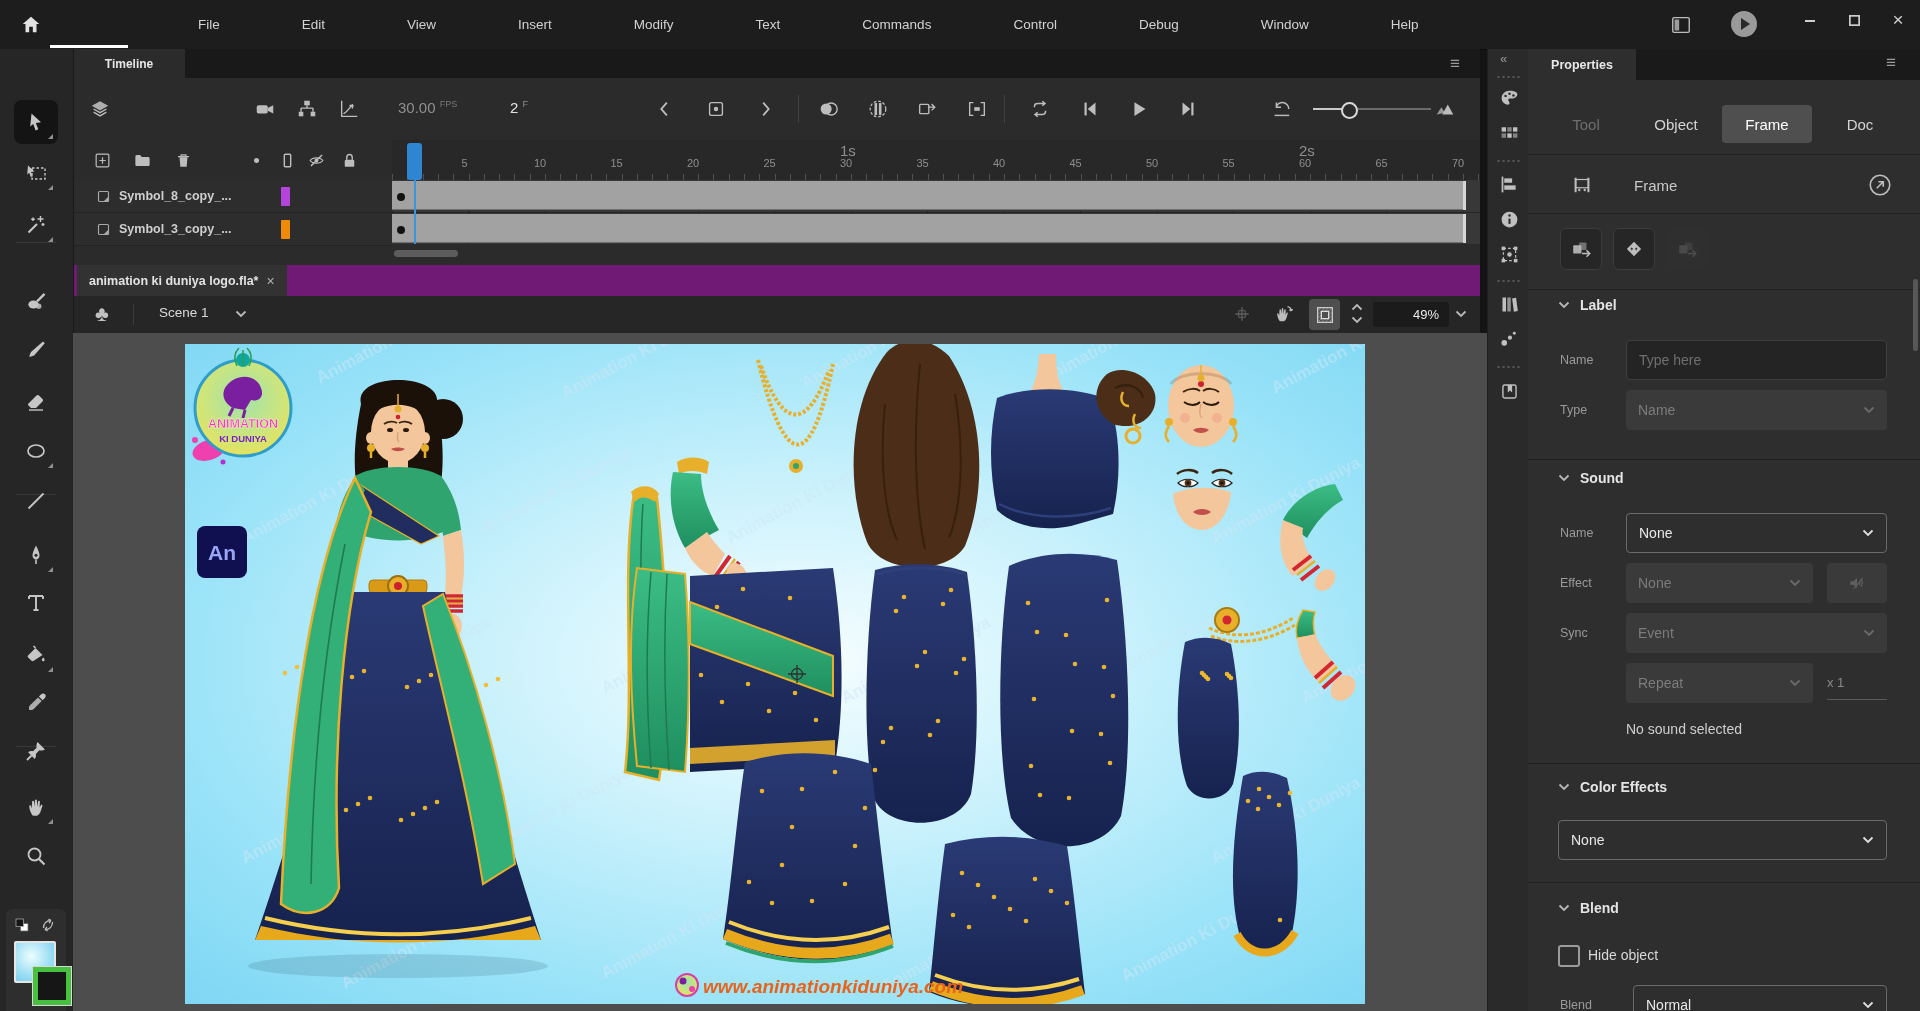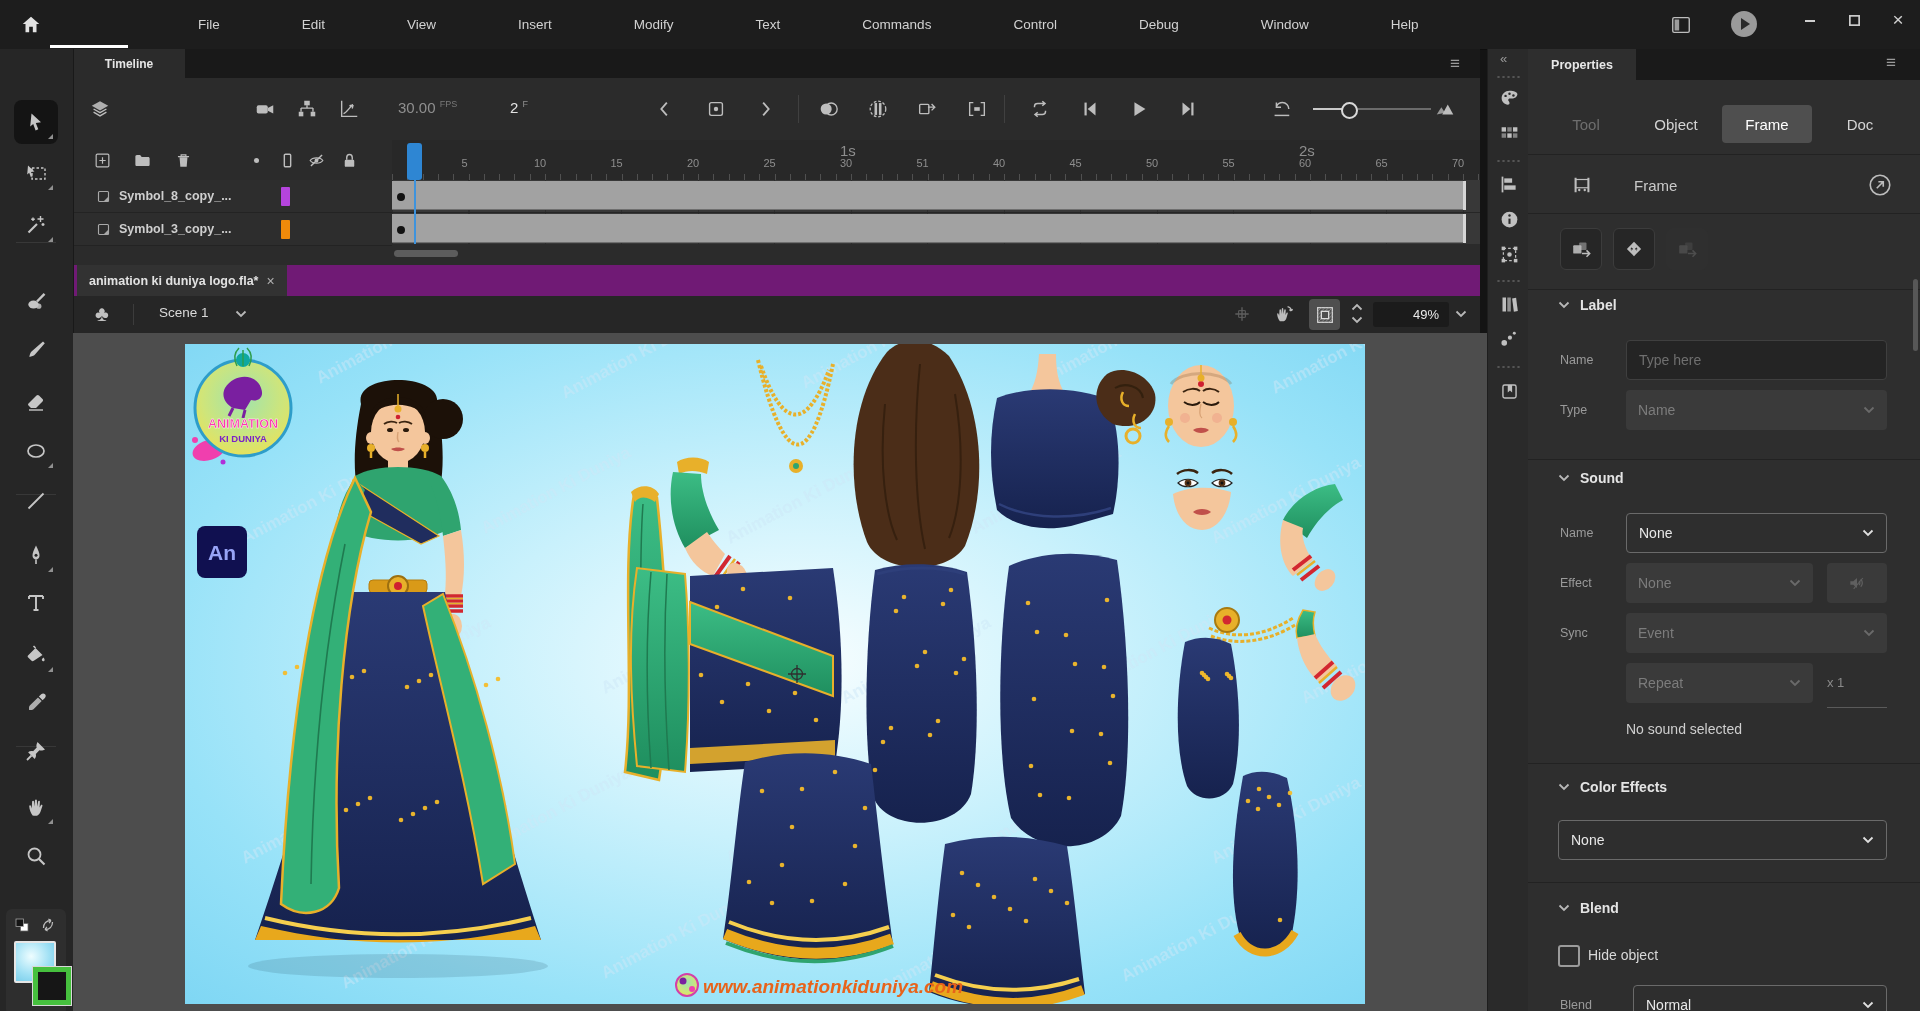--- a/index.html
+++ b/index.html
@@ -318,21 +318,21 @@
       </div>
     <div id="ruler" class="abs">
       <div id="ruler-ticks"></div>
       <div id="playhead-marker" style="left: 15.3px; width: 14.3px;"></div>
     <span class="num" style="left: 69.5px;">5</span>
         <span class="num" style="left: 142px;">10</span>
         <span class="num" style="left: 218.5px;">15</span>
         <span class="num" style="left: 295px;">20</span>
         <span class="num" style="left: 371.5px;">25</span>
         <span class="num" style="left: 448px;">30</span>
-        <span class="num" style="left: 524.5px;">51</span>
+        <span class="num" style="left: 524.5px;">35</span>
         <span class="num" style="left: 601px;">40</span>
         <span class="num" style="left: 677.5px;">45</span>
         <span class="num" style="left: 754px;">50</span>
         <span class="num" style="left: 830.5px;">55</span>
         <span class="num" style="left: 907px;">60</span>
         <span class="num" style="left: 983.5px;">65</span>
         <span class="num" style="left: 1060px;">70</span>
         <span class="sec" style="left: 448px;">1s</span>
         <span class="sec" style="left: 907px;">2s</span>
       </div>
@@ -1094,21 +1094,21 @@
         </span>
     </div>
     <div class="fctl disabled" style="left:98px;top:614px;width:187px">
       <span>Repeat</span>
         <span class="chev">
           <svg viewBox="0 0 12 8">
             <path d="M1.5 1.5 L6 6 L10.5 1.5" stroke="currentColor" stroke-width="1.8" fill="none"></path>
           </svg>
         </span>
     </div>
-    <div class="abs" style="left:299px;top:626px;width:60px;color:#8a8a8a;font-size:13px;border-bottom:1px solid #5a5a5a;padding-bottom:17px">x 1</div>
+    <div class="abs" style="left:299px;top:626px;width:60px;color:#8a8a8a;font-size:13px;border-bottom:1px solid #5a5a5a;padding-bottom:9px">x 1</div>
     <div class="abs" style="left:98px;top:672px;font-size:14px;color:#cfcfcf">No sound selected</div>
     <div class="pdivider" style="top:714px"></div>
 
     <div class="sect-head" style="top:730px">
       <span class="chev">
           <svg viewBox="0 0 12 8">
             <path d="M1.5 1.5 L6 6 L10.5 1.5" stroke="currentColor" stroke-width="1.8" fill="none"></path>
           </svg>
         </span>
       <span>Color Effects</span>

